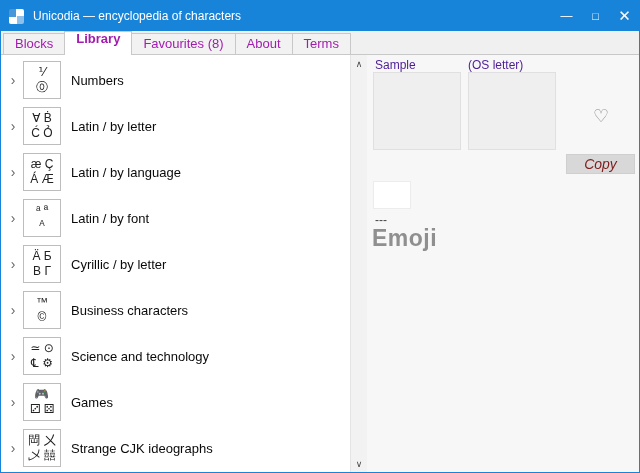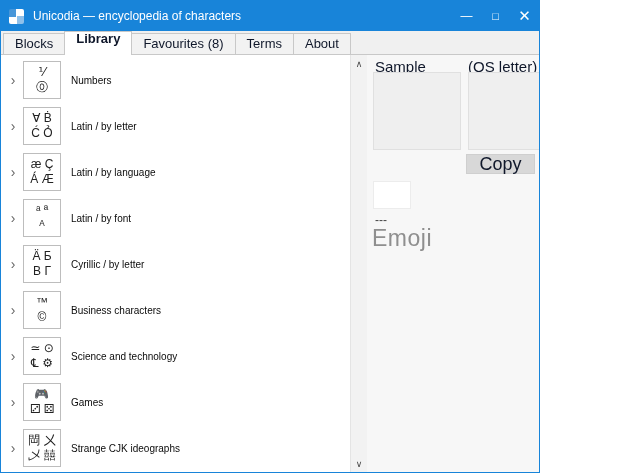--- a/index.html
+++ b/index.html
@@ -1,80 +1,80 @@
 <!DOCTYPE html>
 <html><head>
 <meta charset="utf-8">
 <style>
   * { box-sizing: border-box; margin: 0; padding: 0; }
   html,body { width:640px; height:473px; }
   body { font-family: "Liberation Sans", "DejaVu Sans", sans-serif; background:#fff; }
-  .window { width:540px; height:473px; border:1px solid #1884d9; display:flex; flex-direction:column; overflow:hidden; background:#fff; }
+  .window { width:640px; height:473px; border:1px solid #1884d9; display:flex; flex-direction:column; overflow:hidden; background:#fff; }
 
   
   .titlebar { height:30px; background:#1884d9; display:flex; align-items:center; flex:0 0 30px; }
   .app-icon { width:15px; height:15px; margin:0 9px 0 8px; border-radius:2px;
     background: conic-gradient(from 0deg, #ffffff 0 90deg, #8fc0ea 90deg 180deg, #ffffff 180deg 270deg, #4796d9 270deg 360deg); }
   .title-text { color:#ffffff; font-size:12px; flex:1; white-space:nowrap; overflow:hidden; }
   .win-btn { width:29px; height:30px; display:flex; align-items:center; justify-content:center; color:#ffffff; cursor:default; }
   .win-btn.min { font-size:12px; }
   .win-btn.max { font-size:11px; }
   .win-btn.close { font-size:15px; }
 
   
   .tabbar { height:24px; flex:0 0 24px; background:#f0f0f0; display:flex; align-items:flex-end; padding-left:2px; border-bottom:1px solid #c8c8c8; }
-  .tab { font-size:13px; color:#0f172a; padding:3px 11px 4px 11px; background:#f2f2f2; border:1px solid #c8c8c8; border-bottom:none; margin-right:-1px; height:21px; line-height:14px; }
+  .tab { font-size:13px; color:#a21caf; padding:3px 11px 4px 11px; background:#f2f2f2; border:1px solid #c8c8c8; border-bottom:none; margin-right:-1px; height:21px; line-height:14px; }
   .tab.selected { background:#ffffff; font-weight:bold; height:24px; padding-top:0; position:relative; z-index:2; margin-bottom:-1px; }
 
   
   .content { flex:1; display:flex; background:#ffffff; min-height:0; }
   .tree-panel { width:349px; flex:0 0 349px; background:#ffffff; padding-top:2px; overflow:hidden; }
   .row { height:46px; display:flex; align-items:center; padding-left:4px; }
   .chev { width:16px; font-size:14px; color:#666; text-align:center; flex:0 0 16px; }
   .iconbox { width:38px; height:38px; border:1px solid #bdbdbd; background:#fff; display:flex; flex-direction:column; align-items:center; justify-content:center; margin:0 10px 0 2px; flex:0 0 38px; overflow:hidden; }
   .iconbox span { display:block; font-size:12px; line-height:15px; color:#222; white-space:nowrap; }
-  .rowlabel { font-size:10px; color:#0a0a0a; }
+  .rowlabel { font-size:13px; color:#0a0a0a; }
 
   
   .vscroll { width:17px; flex:0 0 17px; background:#f2f2f2; border-left:1px solid #e4e4e4; display:flex; flex-direction:column; justify-content:space-between; }
   .scroll-arrow { height:17px; display:flex; align-items:center; justify-content:center; font-size:9px; color:#444; }
 
   
   .detail { flex:1; position:relative; background:#f7f7f7; }
-  .lbl { position:absolute; font-size:15px; color:#0f172a; }
+  .lbl { position:absolute; font-size:12px; color:#4c1d95; }
   .lbl-sample { left:8px; top:3px; }
   .lbl-os { left:101px; top:3px; }
   .samplebox { position:absolute; top:17px; width:88px; height:78px; background:#efefef; border:1px solid #e0e0e0; }
   .box1 { left:6px; }
   .box2 { left:101px; }
   .heart { position:absolute; left:226px; top:50px; font-size:18px; color:#8a8a8a; }
-  .copy-btn { position:absolute; right:4px; top:99px; width:69px; height:20px; background:#d8d8d8; border:1px solid #cfcfcf; color:#0f172a; font-size:18px; display:flex; align-items:center; justify-content:center; font-family:inherit; }
+  .copy-btn { position:absolute; right:4px; top:99px; width:69px; height:20px; background:#d8d8d8; border:1px solid #cfcfcf; color:#7f1d1d; font-size:14px; display:flex; align-items:center; justify-content:center; font-family:inherit;font-style:italic; }
   .whitebox { position:absolute; left:6px; top:126px; width:38px; height:28px; background:#ffffff; border:1px solid #ececec; }
   .sep { position:absolute; left:8px; top:158px; font-size:12px; color:#444; }
-  .heading { position:absolute; left:5px; top:170px; font-size:23px; font-weight:normal; color:#8f8f8f; letter-spacing:0.5px; }
+  .heading { position:absolute; left:5px; top:170px; font-size:23px; font-weight:bold; color:#8f8f8f; letter-spacing:0.5px; }
 </style>
 </head>
 <body>
 
 <div class="window">
 
   <div class="titlebar">
     <div class="app-icon"></div>
     <div class="title-text">Unicodia — encyclopedia of characters</div>
     <div class="win-btn min">—</div>
     <div class="win-btn max">□</div>
     <div class="win-btn close">✕</div>
   </div>
 
   <div class="tabbar">
     <div class="tab">Blocks</div>
     <div class="tab selected">Library</div>
     <div class="tab">Favourites (8)</div>
+    <div class="tab">About</div>
     <div class="tab">Terms</div>
-    <div class="tab">About</div>
   </div>
 
   <div class="content">
 
     <div class="tree-panel">
 
       <div class="row">
         <span class="chev">›</span>
         <span class="iconbox">
           <span>⅟</span>

